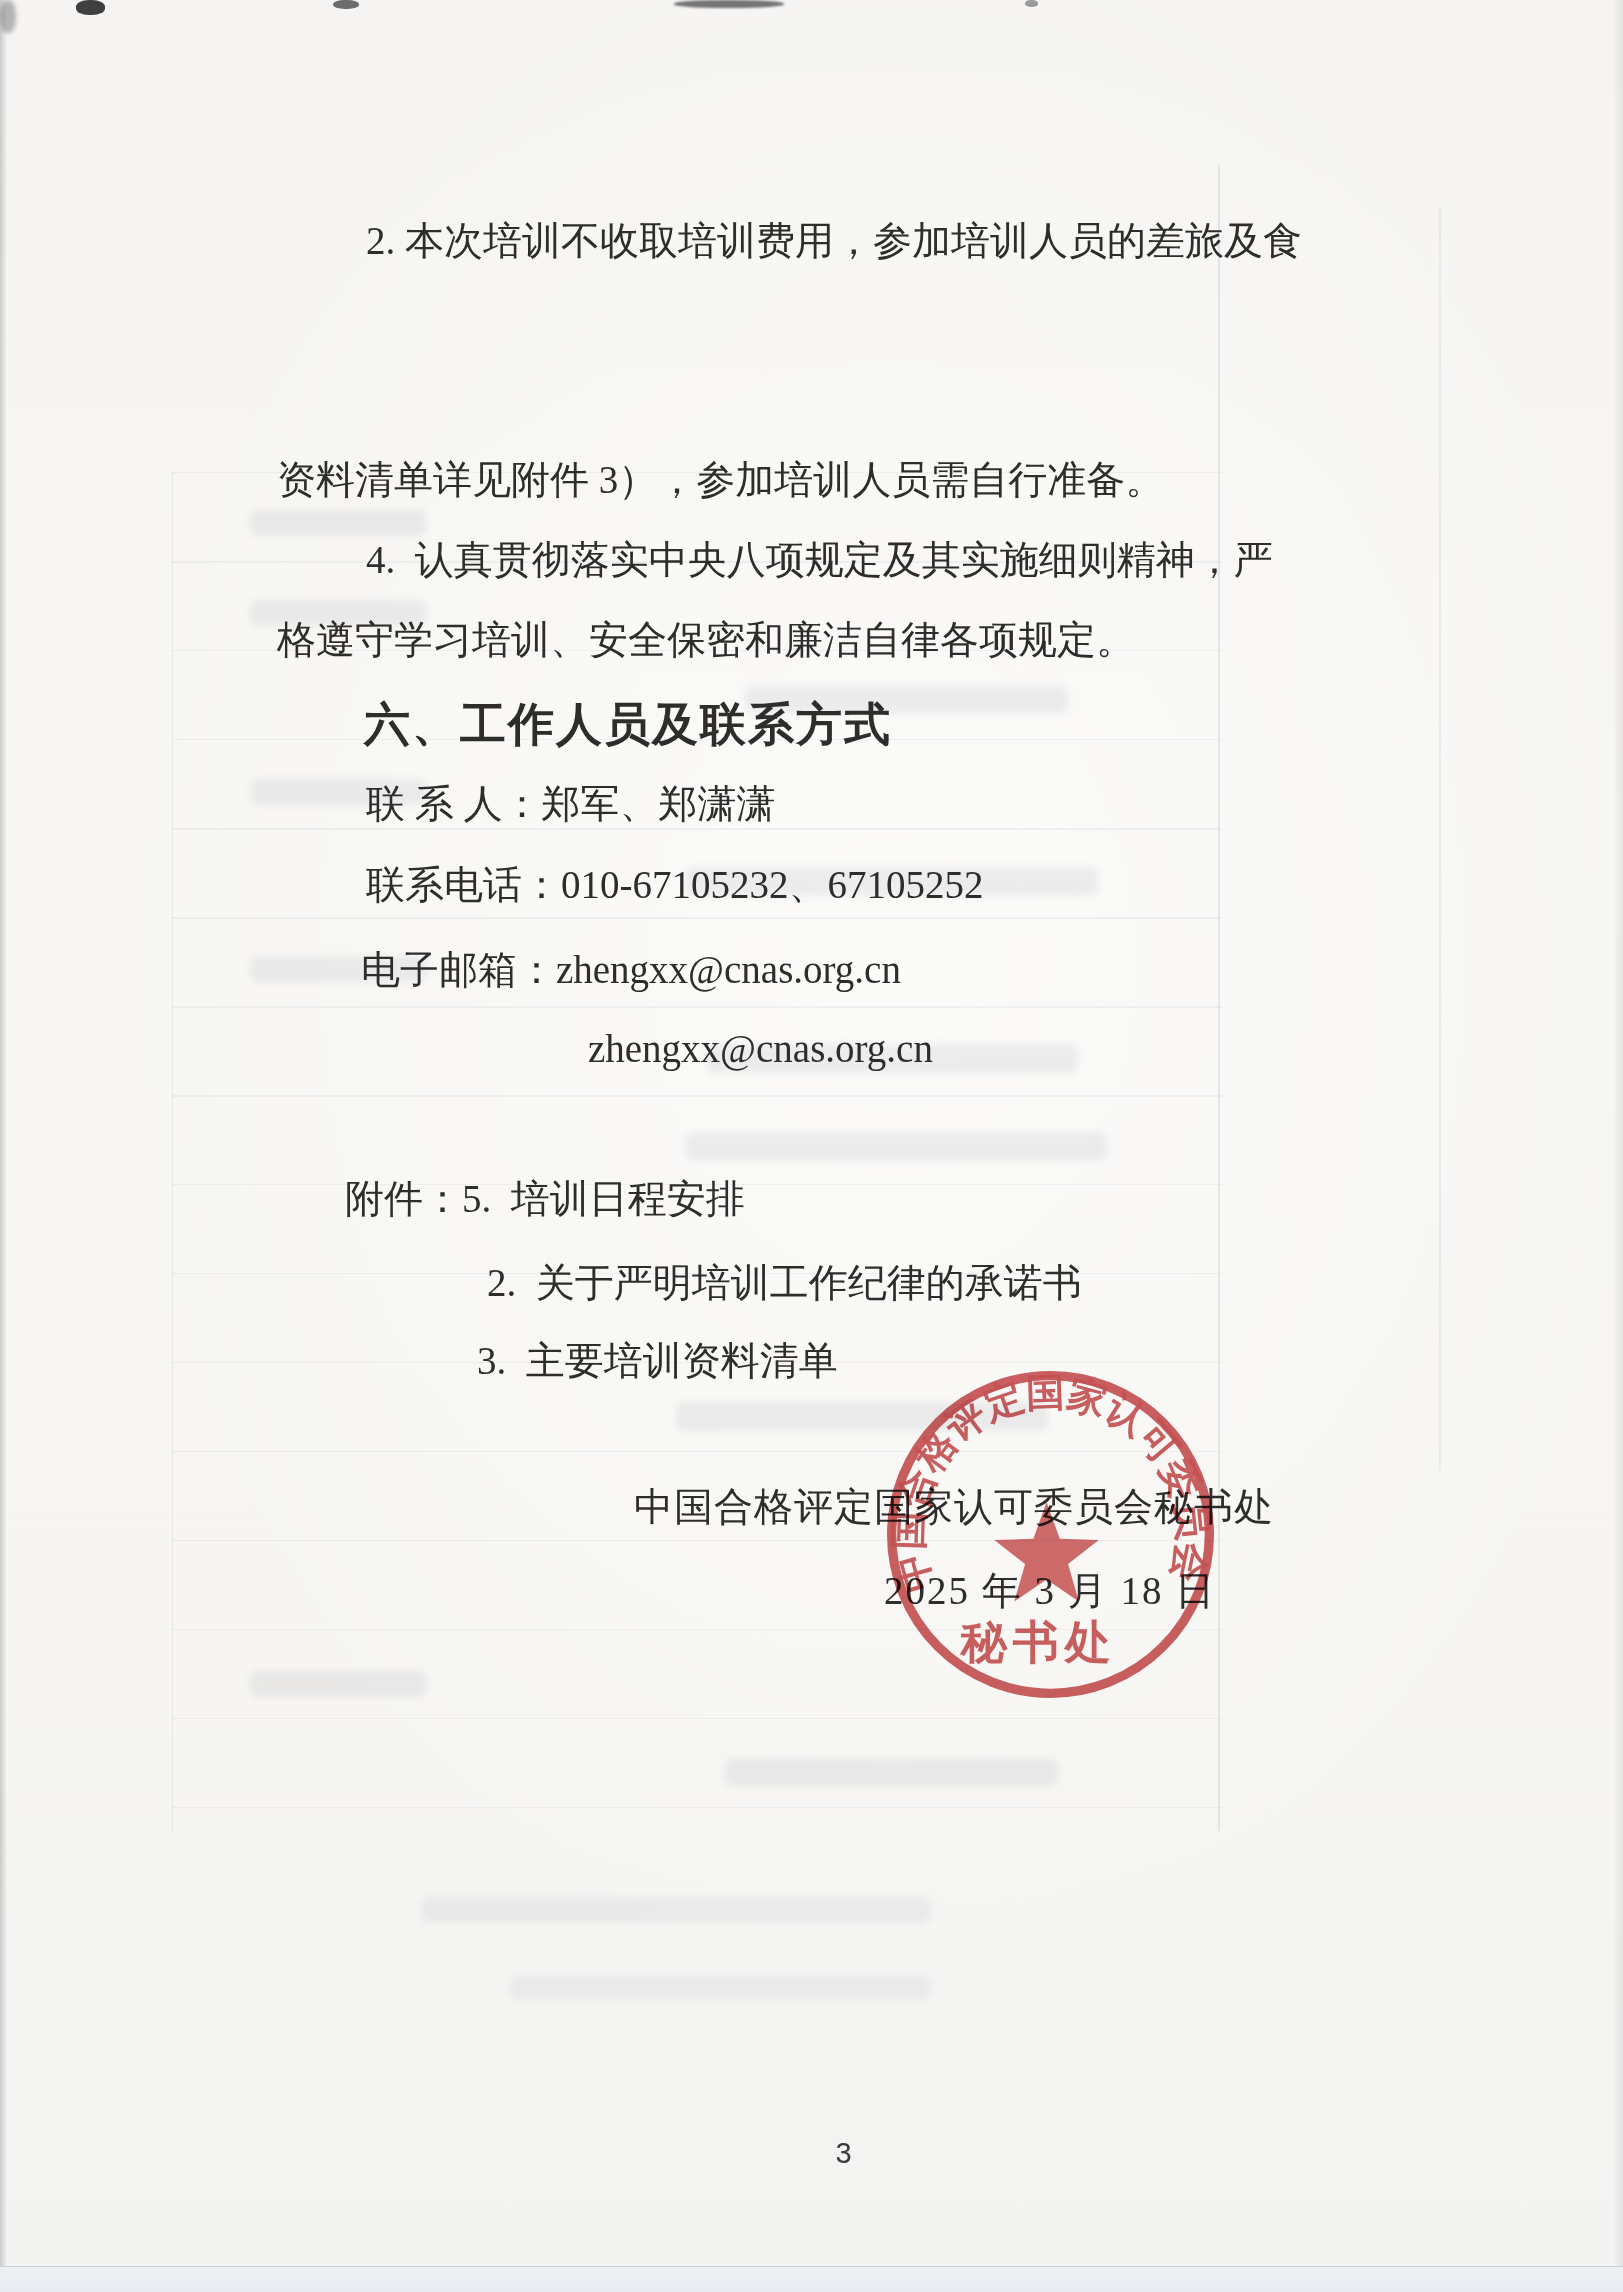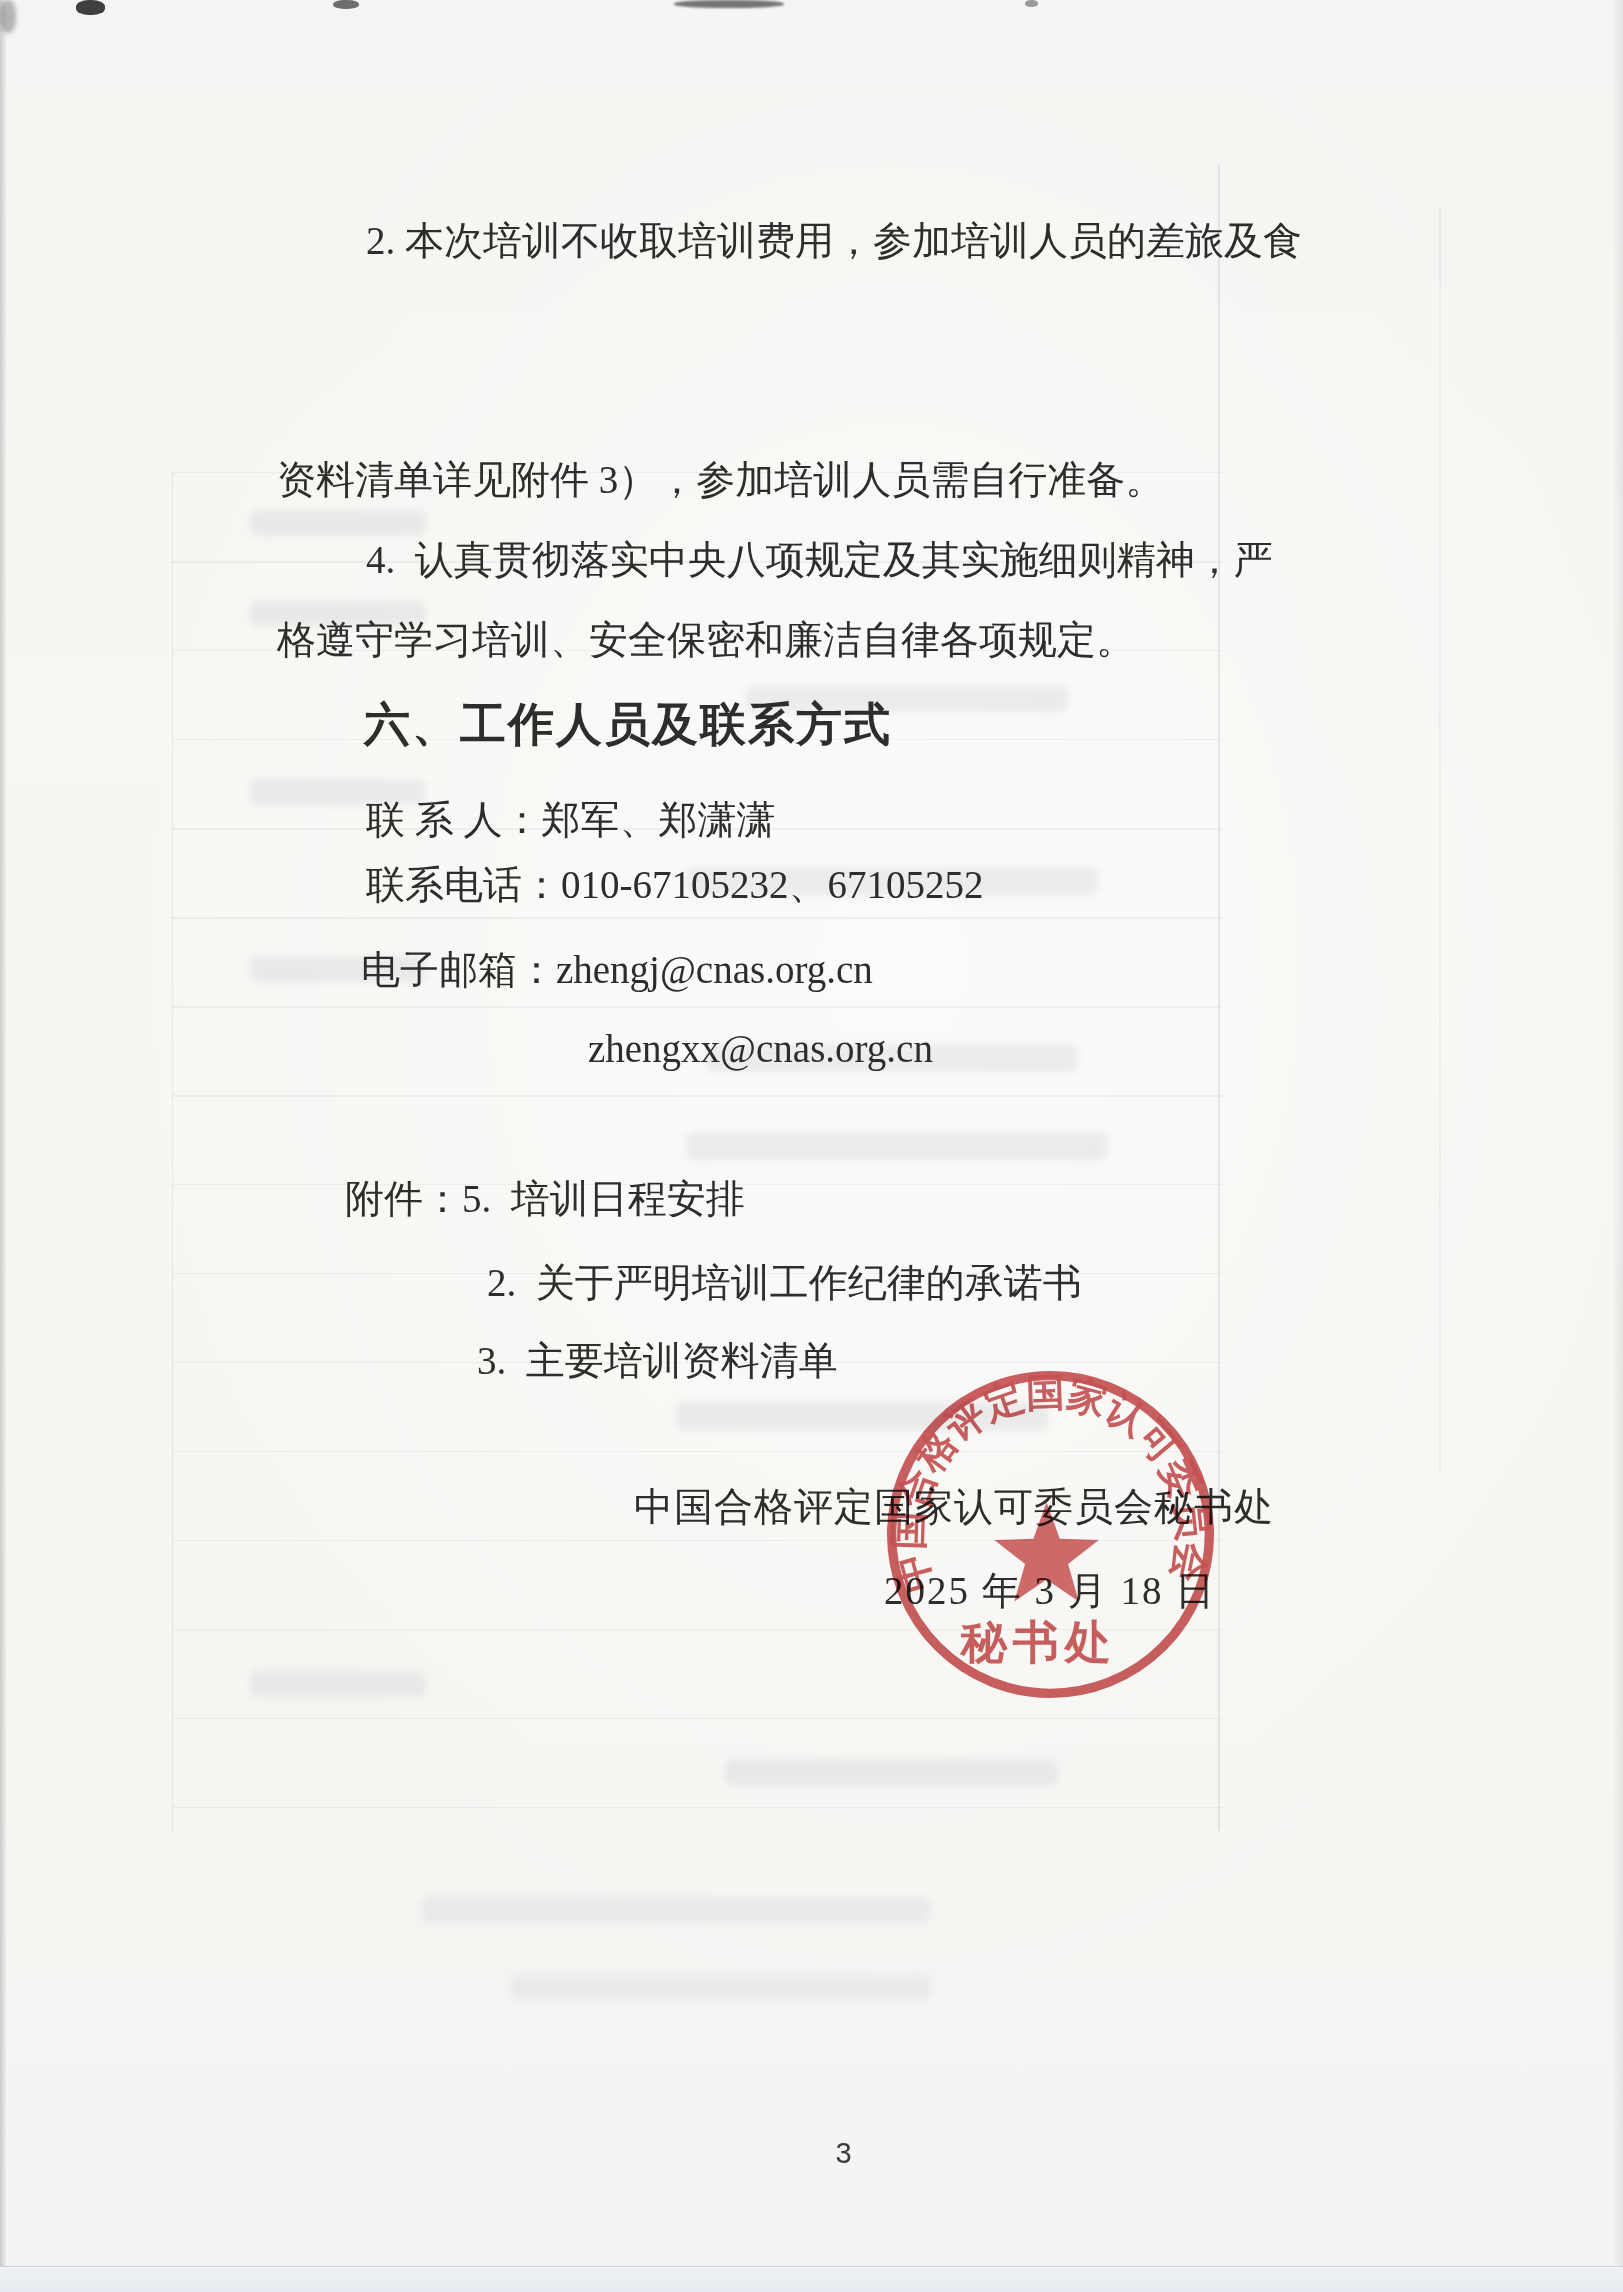--- a/index.html
+++ b/index.html
@@ -50,21 +50,21 @@
     z-index:2;
   }
   .l-p2a{left:366px;top:214px;}
   .l-p2b{left:277px;top:294px;}
   .l-p3a{left:366px;top:373px;}
   .l-p3b{left:277px;top:453px;}
   .l-p4a{left:366px;top:533px;}
   .l-p4b{left:277px;top:613px;}
   .l-h6{left:364px;top:694px;font-family:"Liberation Sans","DejaVu Sans",sans-serif;
         font-weight:700;letter-spacing:2px;font-size:46px;}
-  .l-person{left:366px;top:777px;margin-top:16px;}
+  .l-person{left:366px;top:777px;}
   .l-phone{left:366px;top:858px;}
   .l-email{left:361px;top:943px;}
   .l-email2{left:588px;top:1026px;}
   .l-att1{left:345px;top:1172px;}
   .l-att2{left:487px;top:1256px;}
   .l-att3{left:477px;top:1334px;}
   .l-org{left:634px;top:1480px;letter-spacing:1px;}
   .l-date{left:884px;top:1564px;letter-spacing:2px;}
   .page-num{
     position:absolute;left:819px;top:2137px;width:49px;text-align:center;
@@ -108,21 +108,21 @@
   <div class="smudge s4"></div>
   <div class="smudge s5"></div>
 
   <div class="line l-p2a">2. 本次培训不收取培训费用，参加培训人员的差旅及食</div>
   <div class="line l-p3b">资料清单详见附件 3），参加培训人员需自行准备。</div>
   <div class="line l-p4a">4.  认真贯彻落实中央八项规定及其实施细则精神，严</div>
   <div class="line l-p4b">格遵守学习培训、安全保密和廉洁自律各项规定。</div>
   <div class="line l-h6">六、工作人员及联系方式</div>
   <div class="line l-person">联 系 人：郑军、郑潇潇</div>
   <div class="line l-phone">联系电话：010-67105232、67105252</div>
-  <div class="line l-email">电子邮箱：zhengj@cnas.org.cn</div>
+  <div class="line l-email">电子邮箱：zhengxx@cnas.org.cn</div>
   <div class="line l-email2">zhengxx@cnas.org.cn</div>
   <div class="line l-att1">附件：5.  培训日程安排</div>
   <div class="line l-att2">2.  关于严明培训工作纪律的承诺书</div>
   <div class="line l-att3">3.  主要培训资料清单</div>
   <div class="line l-org">中国合格评定国家认可委员会秘书处</div>
   <div class="line l-date">2025 年 3 月 18 日</div>
 
   <svg class="seal" viewBox="0 0 360 360">
     <defs>
       <path id="sealArc" d="M 61.3 235.4 A 131 131 0 1 1 298.7 235.4" fill="none"></path>

